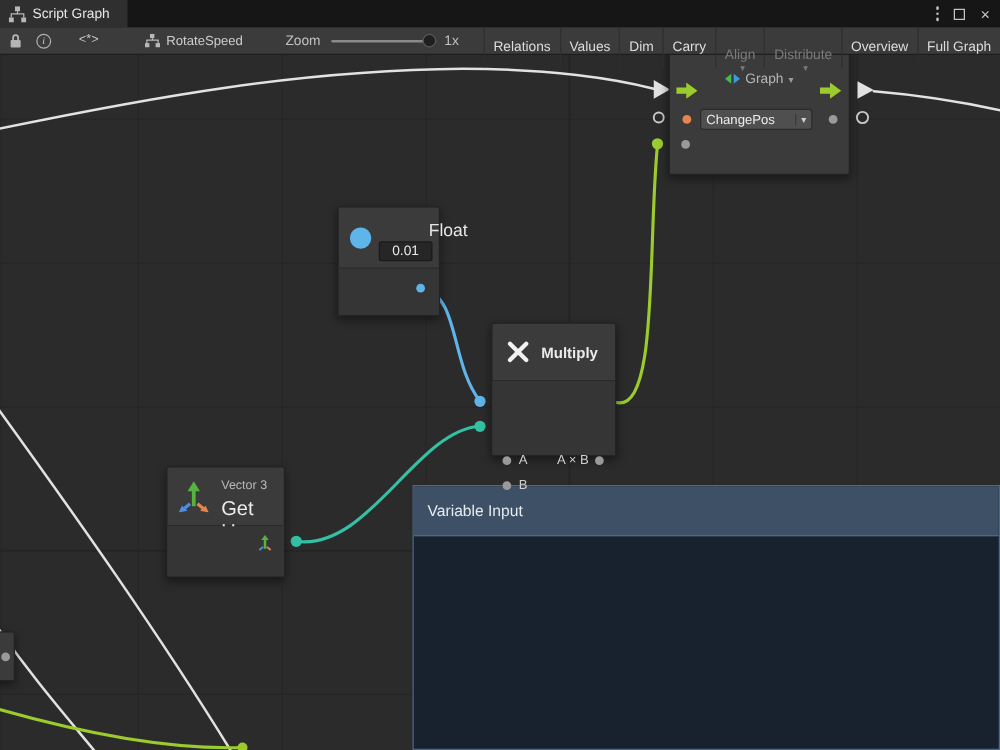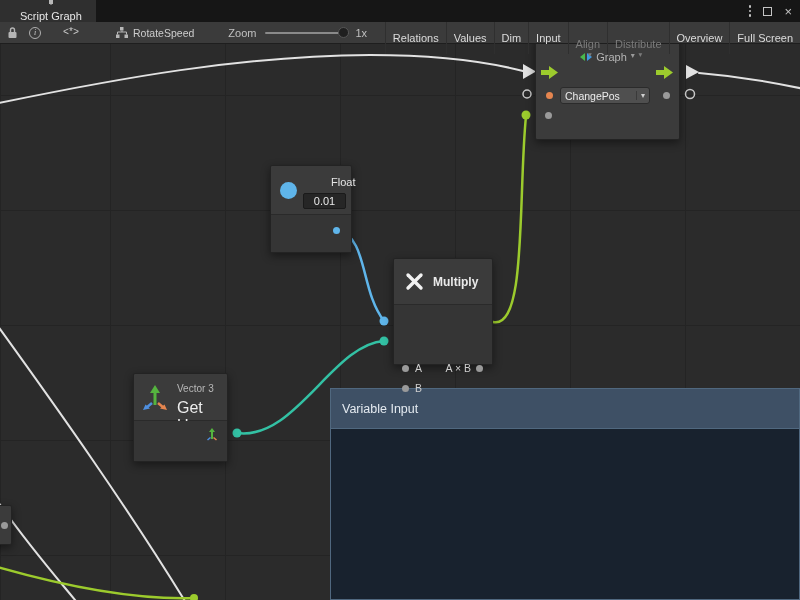--- a/index.html
+++ b/index.html
@@ -33,33 +33,33 @@
 
   
   .node{position:absolute;background:var(--node-bg,#3B3B3B);border:1px solid var(--node-border,#232323);
     border-radius:2px;z-index:3;box-shadow:0 3px 8px rgba(0,0,0,.45);color:#DDD;}
   .pdot{position:absolute;width:7px;height:7px;border-radius:50%;background:var(--gray-port,#9A9A9A);}
   .pdot.orange{background:var(--orange,#E5854F);}
   .pdot.blue{background:var(--blue,#5FB5EA);}
 
   
   .node-event{left:535px;top:34px;width:145px;height:106px;}
-  .ev-header{position:absolute;top:16px;left:0;right:0;height:24px;display:flex;justify-content:center;gap:4px;color:#B5B5B5;font-size:11px;}
+  .ev-header{position:absolute;top:16px;left:0;right:0;height:24px;display:flex;align-items:center;justify-content:center;gap:4px;color:#B5B5B5;font-size:11px;}
   .ev-caret{font-size:8px;color:#9A9A9A;}
   .flow-arrow{position:absolute;top:31px;}
   .flow-arrow.fl{left:5px;} .flow-arrow.fr{right:6px;}
   .dropdown{position:absolute;left:24px;top:52px;width:90px;height:17px;background:#4F4F4F;border:1px solid #2B2B2B;
     border-radius:3px;display:flex;align-items:center;padding:0 4px;font-size:10.5px;color:#ECECEC;}
   .dd-caret{margin-left:auto;border-left:1px solid #3A3A3A;padding-left:4px;font-size:8px;color:#CFCFCF;}
 
   
   .node-float{left:270px;top:165px;width:82px;height:88px;}
   .float-head{position:absolute;top:0;left:0;right:0;height:49px;border-bottom:1px solid #2A2A2A;}
   .float-icon{position:absolute;left:9px;top:16px;width:17px;height:17px;border-radius:50%;background:var(--blue,#5FB5EA);}
-  .float-label{position:absolute;left:40px;top:10px;font-size:11px;color:#E6E6E6;padding-left:20px;}
+  .float-label{position:absolute;left:52px;top:10px;font-size:14px;color:#E6E6E6;padding-left:20px;}
   .float-value{position:absolute;left:32px;top:27px;width:43px;height:16px;background:#262626;border:1px solid #1A1A1A;
     border-radius:2px;color:#E8E8E8;font-size:11px;text-align:center;line-height:15px;}
   .float-ports{position:absolute;top:49px;left:0;right:0;bottom:0;background:var(--node-ports-bg,#353535);}
 
   
   .node-mul{left:393px;top:258px;width:100px;height:107px;}
   .mul-head{position:absolute;top:0;left:0;right:0;height:46px;display:flex;align-items:center;gap:9px;padding-left:11px;border-bottom:1px solid #2A2A2A;}
   .mul-title{font-size:12px;color:#EAEAEA;font-weight:bold;}
   .mul-ports{position:absolute;top:46px;left:0;right:0;bottom:0;background:var(--node-ports-bg,#353535);font-size:10.5px;color:#CFCFCF;}
   .mul-ports .pA-dot{left:8px;top:60px;} .mul-ports .pB-dot{left:8px;top:80px;} .mul-ports .pO-dot{right:9px;top:60px;}
@@ -74,21 +74,21 @@
   .vec-title{position:absolute;left:43px;top:25px;font-size:16px;color:#ECECEC;}
   .vec-ports{position:absolute;top:47px;left:0;right:0;bottom:0;background:var(--node-ports-bg,#353535);}
   .vec-mini{position:absolute;right:8px;top:6px;}
 
   
   .node-sliver{left:-14px;top:505px;width:26px;height:40px;}
   .node-sliver .pdot{right:3px;top:16px;}
 
   
   .tabbar{position:absolute;left:0;top:0;width:800px;height:22px;background:var(--tabbar-bg,#161616);z-index:10;display:flex;align-items:stretch;}
-  .tab{display:flex;align-items:center;gap:5px;padding:0 14px 0 20px;background:var(--tab-bg,#2F2F2F);color:#E6E6E6;font-size:11px;flex-direction:column;}
+  .tab{display:flex;align-items:center;gap:5px;padding:0 14px 0 7px;background:var(--tab-bg,#2F2F2F);color:#E6E6E6;font-size:11px;}
   .win-controls{margin-left:auto;display:flex;align-items:center;gap:12px;padding-right:8px;color:#C4C4C4;}
   .menu-dots{display:flex;flex-direction:column;gap:2px;}
   .menu-dots i{width:2.5px;height:2.5px;border-radius:50%;background:#C4C4C4;display:block;}
   .sq{width:9px;height:9px;border:1.5px solid #C4C4C4;display:block;}
   .close-x{font-size:13px;line-height:1;color:#C4C4C4;}
 
   .toolbar{position:absolute;left:0;top:22px;width:800px;height:22px;background:var(--chrome-bg,#3B3B3B);
     border-bottom:1px solid #1E1E1E;z-index:10;display:flex;align-items:center;color:#CFCFCF;font-size:11px;}
   .tb-ic{display:flex;align-items:center;}
   .ic-lock{margin-left:7px;} 
@@ -267,32 +267,32 @@
       <div class="tb-btn">
           <span>Relations</span>
         </div>
       <div class="tb-btn">
           <span>Values</span>
         </div>
       <div class="tb-btn">
           <span>Dim</span>
         </div>
       <div class="tb-btn">
-          <span>Input</span>
+          <span>Carry</span>
         </div>
       <div class="tb-btn disabled">
           <span>Align</span>
           <span class="caret">▾</span>
         </div>
       <div class="tb-btn disabled">
           <span>Distribute</span>
           <span class="caret">▾</span>
         </div>
       <div class="tb-btn">
           <span>Overview</span>
         </div>
       <div class="tb-btn">
-          <span>Full Screen</span>
+          <span>Full Graph</span>
         </div>
     </div>
   </div>
 
 </div>
 
 </body></html>

